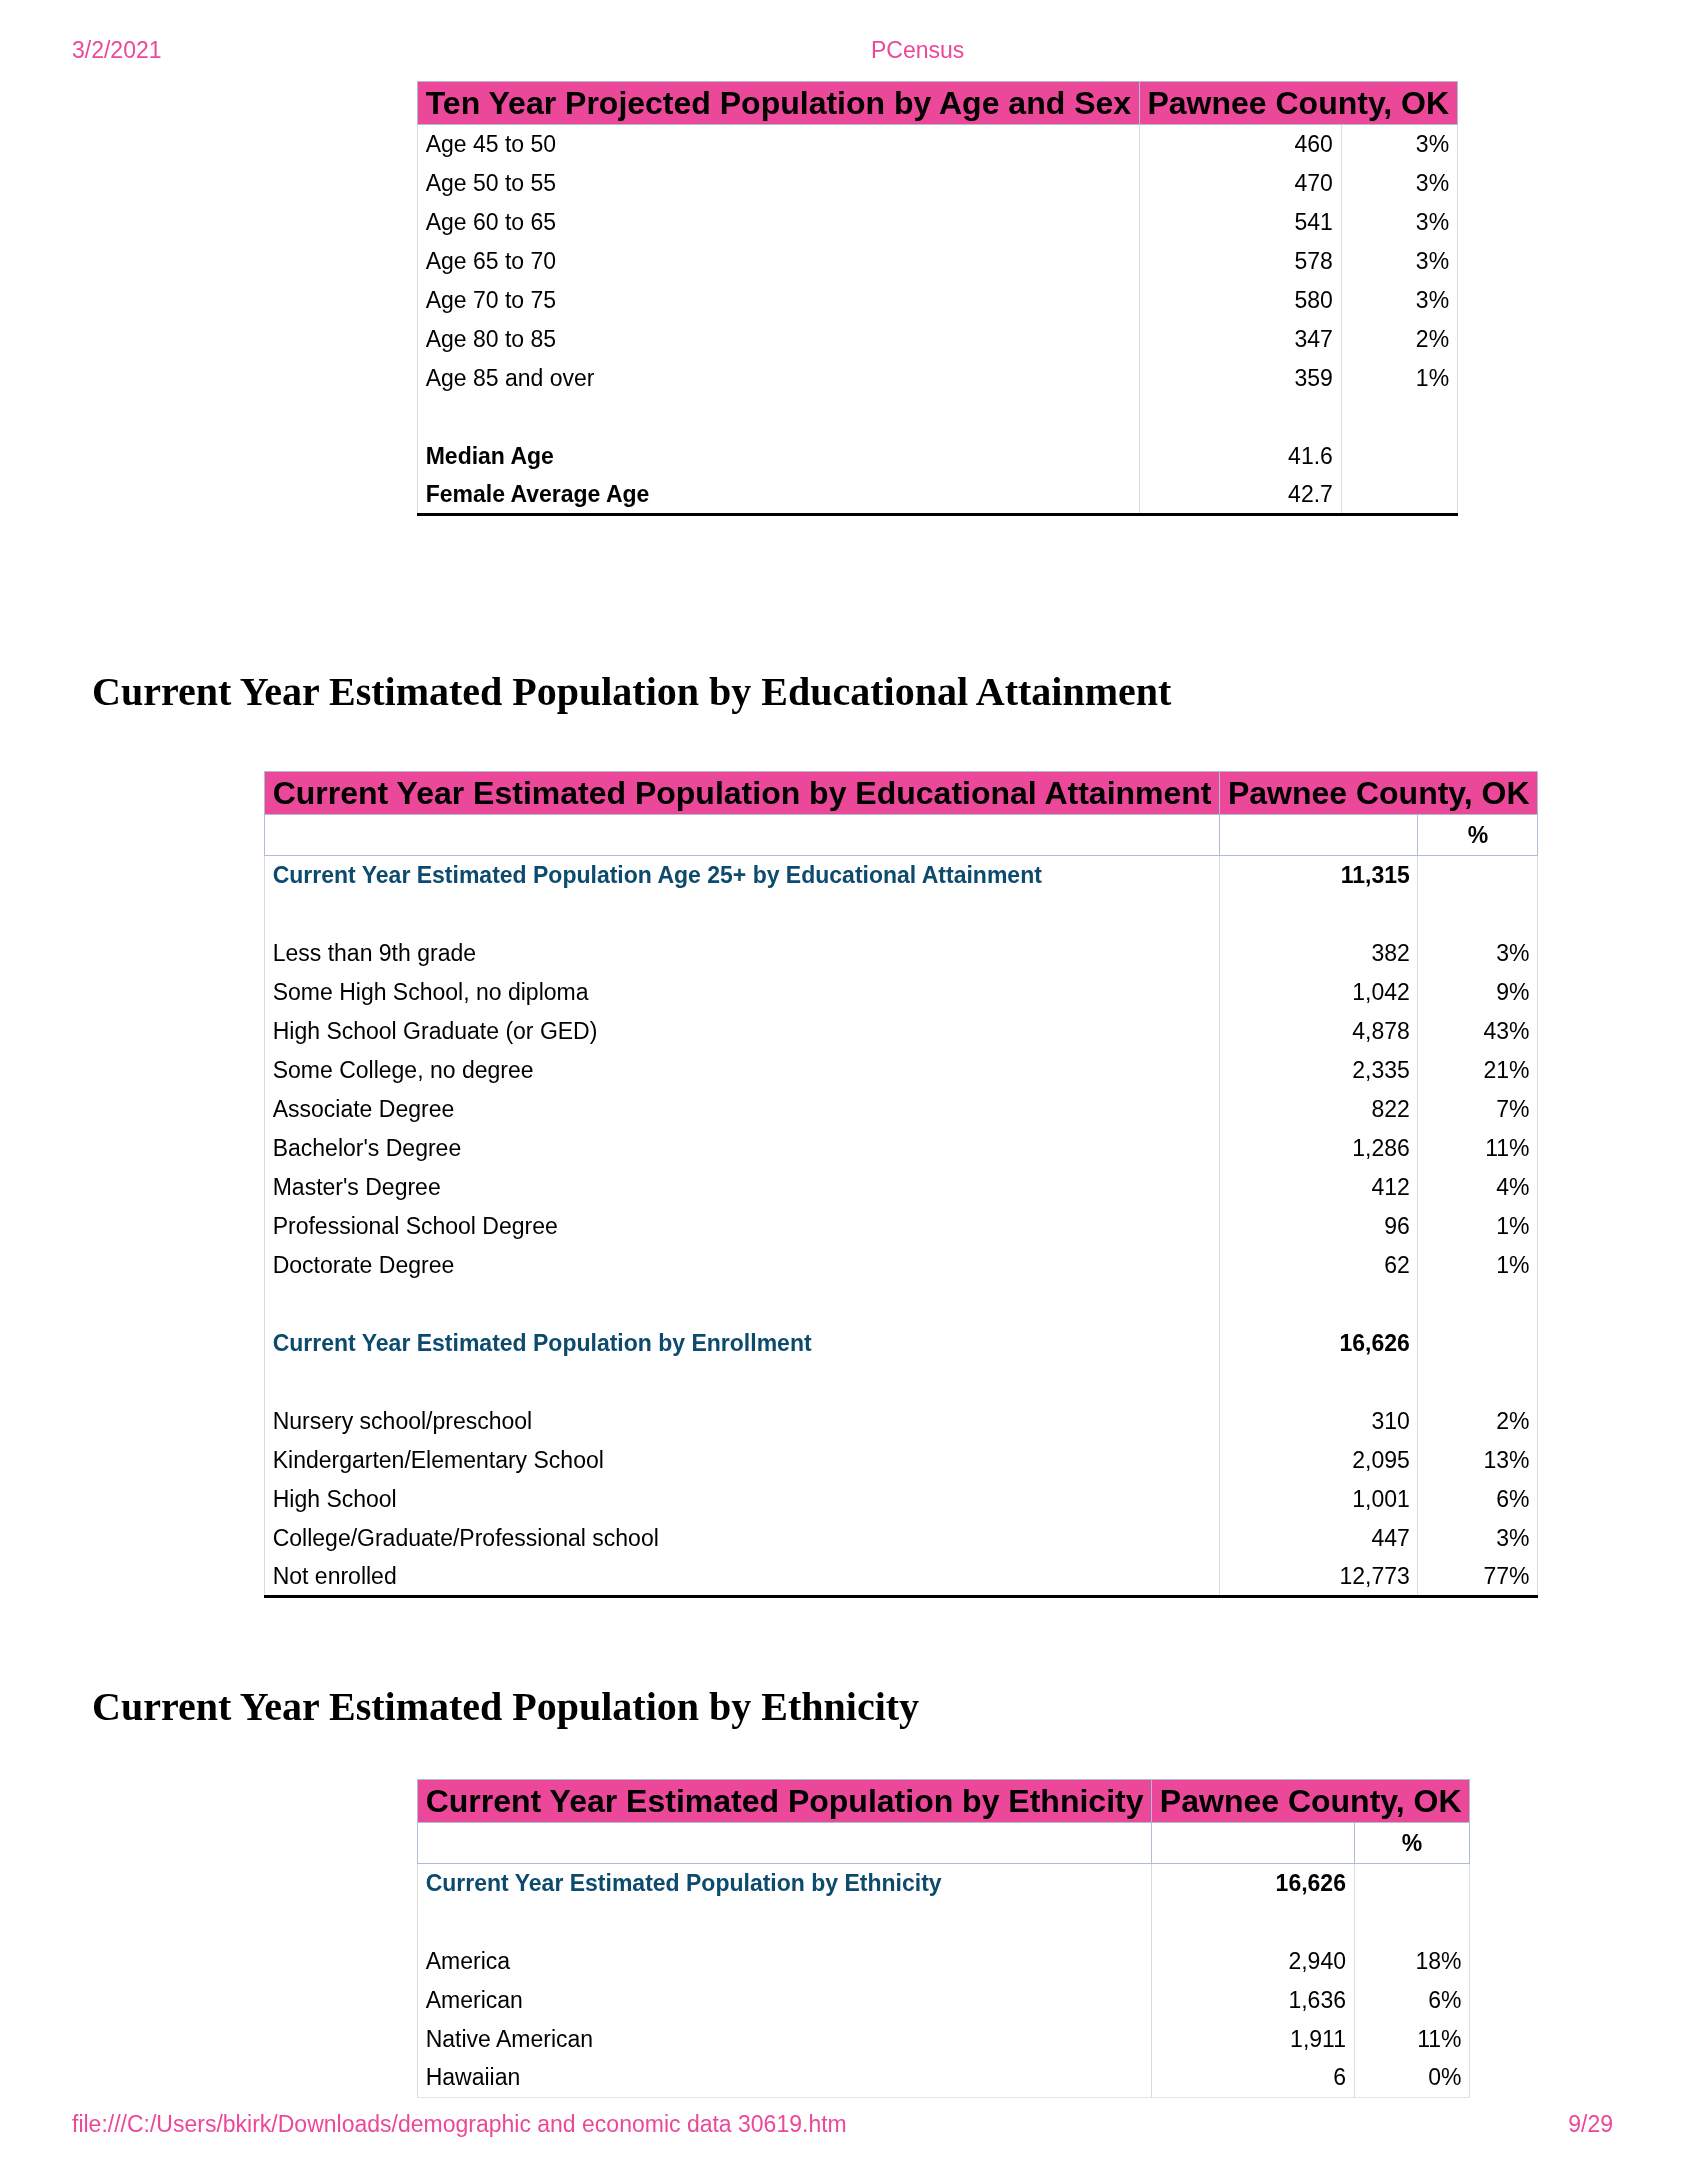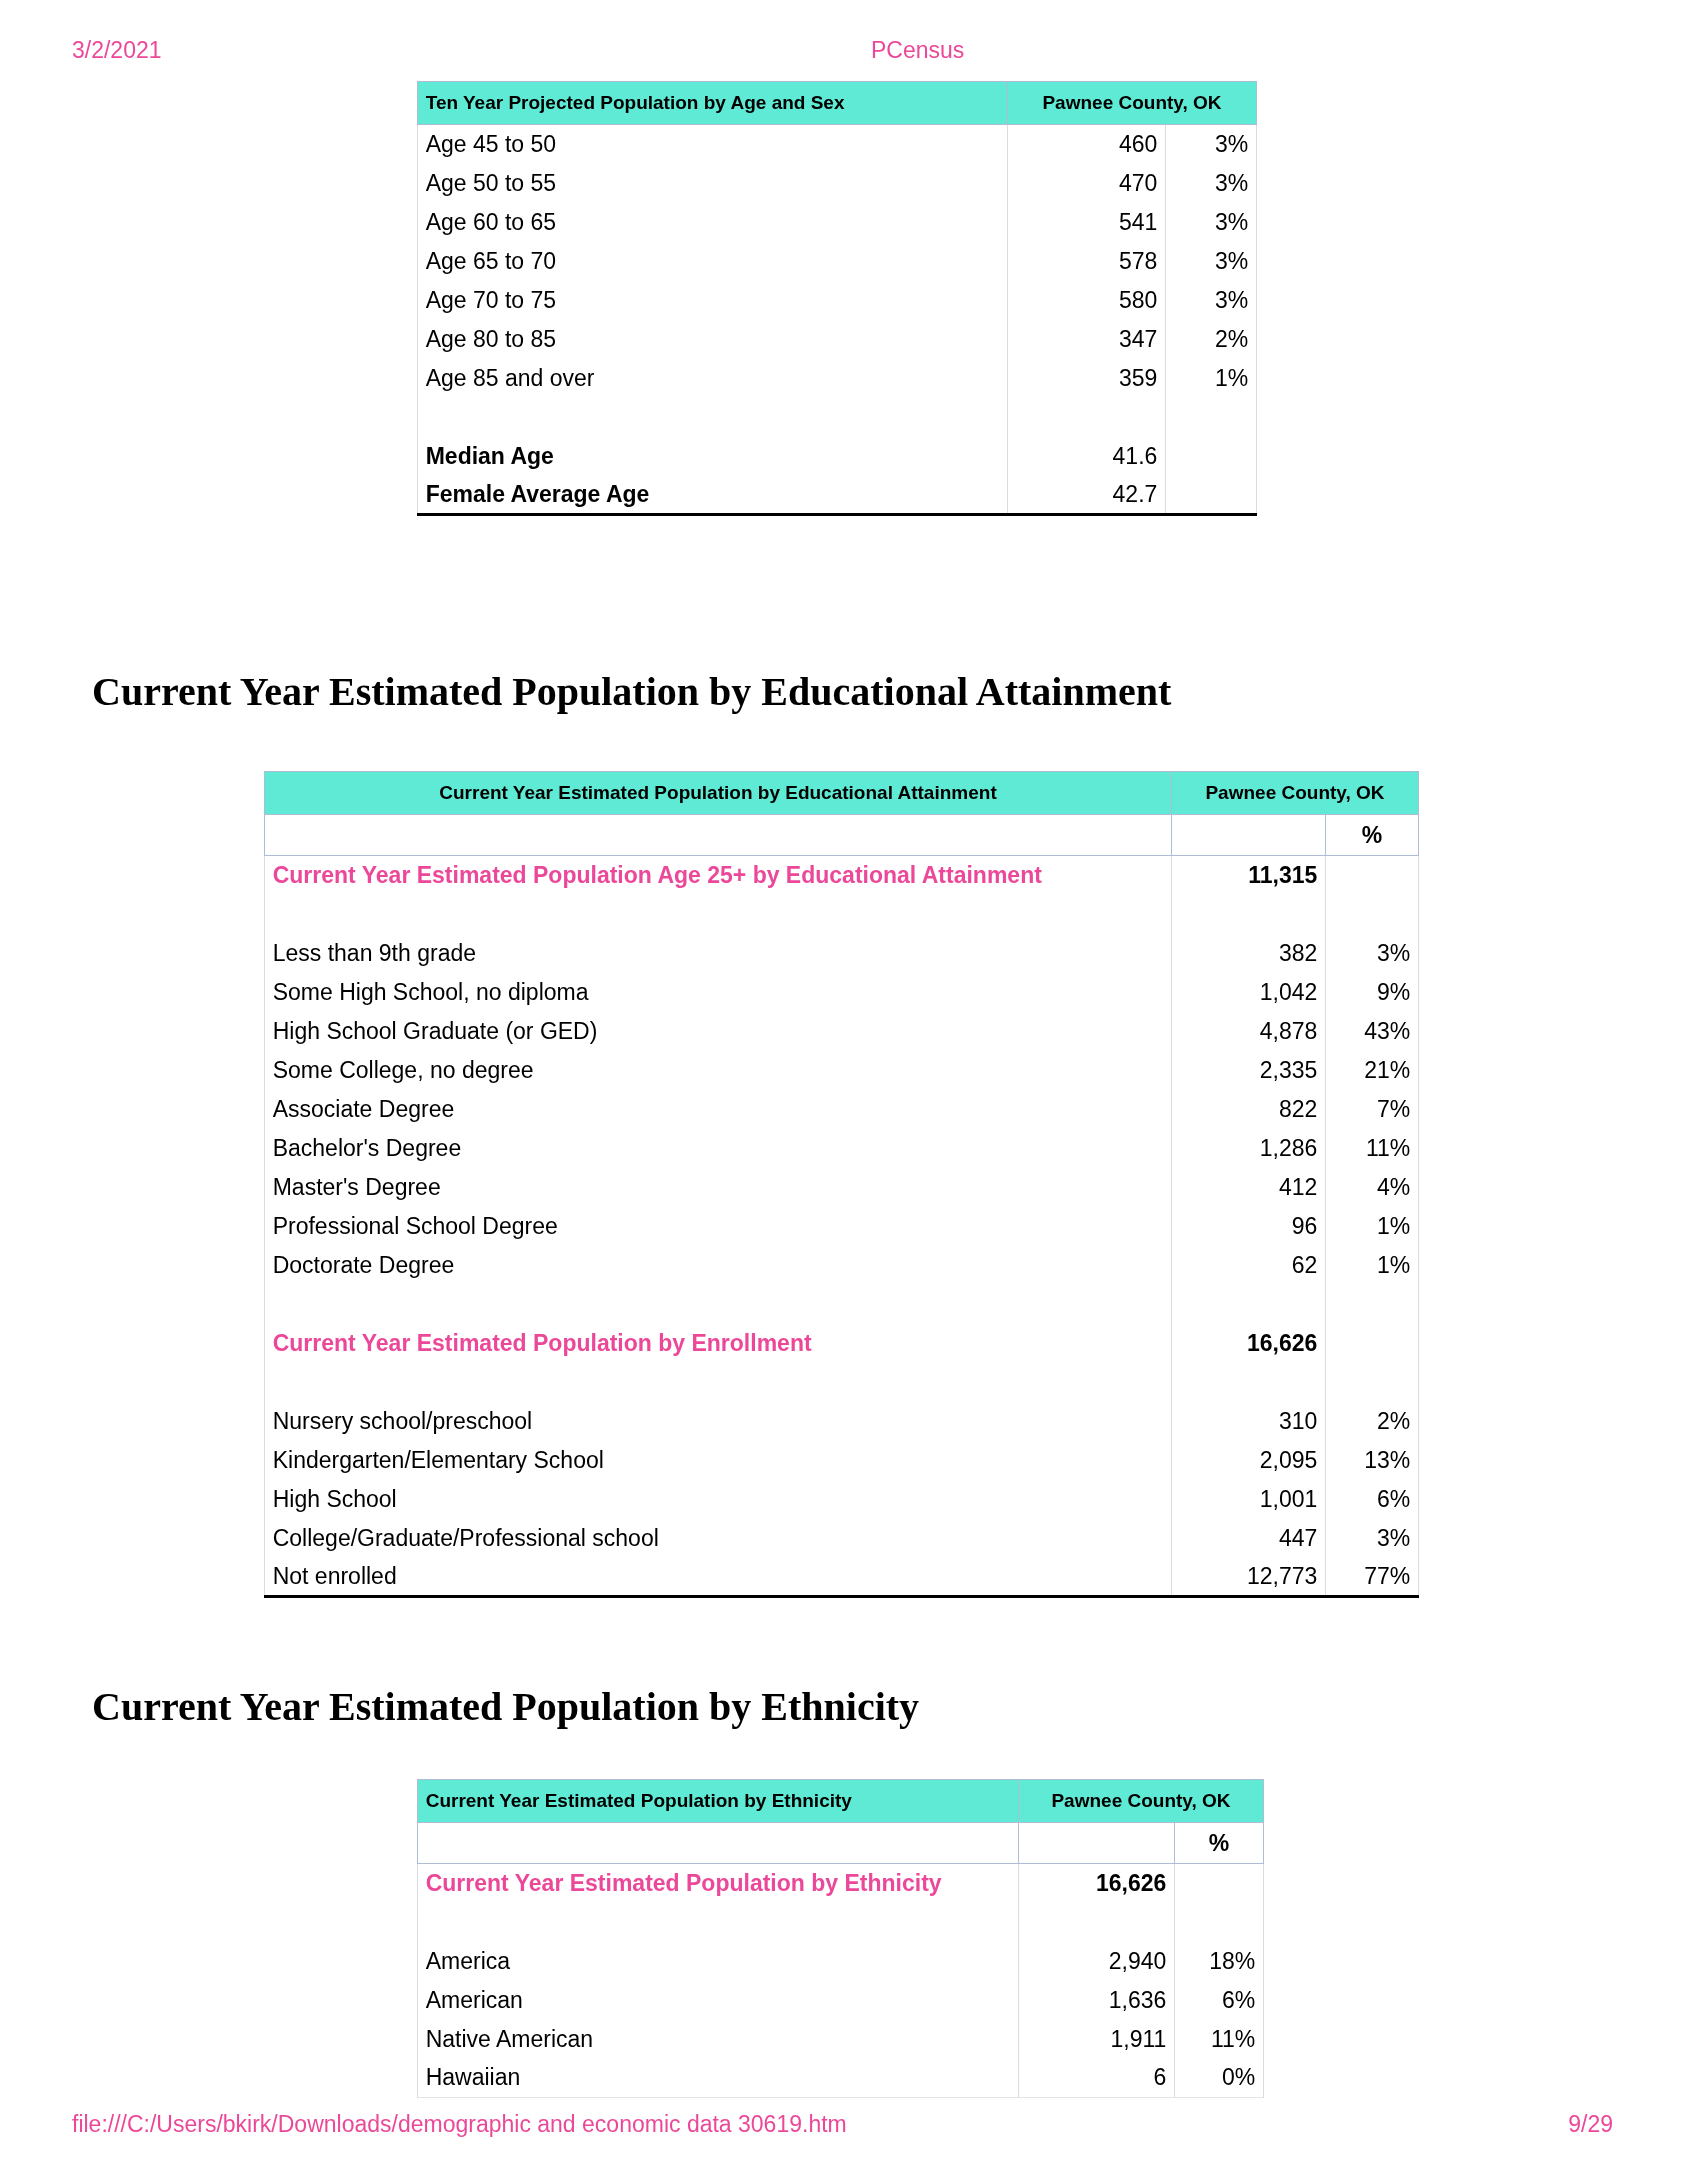--- a/index.html
+++ b/index.html
@@ -46,22 +46,22 @@
     box-sizing: border-box;
     padding: 0 7.7px;
     white-space: nowrap;
     overflow: hidden;
     vertical-align: middle;
   }
   .hdr-row th {
     height: 43px;
     border: 1.7px solid #aebcd4;
     font-weight: 700;
-    font-size: 19px;
-    background: #5eead4;
+    font-size: 32px;
+    background: #ec4899;
   }
   .pct-row th {
     height: 41px;
     border: 1.7px solid #aebcd4;
     font-weight: 700;
     font-size: 23px;
   }
   .tbl tbody tr { height: 39px; }
   .tbl tbody td {
     border-left: 1.7px solid #dcdcdc;
@@ -72,21 +72,21 @@
   .t3 { left: 417px; top: 1779px; }
   .t1, .t2 { border-bottom: 3.4px solid #000; }
   .t3 { border-bottom: 1.7px solid #e4e4e4; }
 
   .hdr-title { text-align: left; }
   .t2 .hdr-title { text-align: center; }
   .hdr-region { text-align: center; }
   .pct-hdr { text-align: center; }
   .lbl { text-align: left; }
   .val, .pct { text-align: right; }
-  .section-label { color: #ec4899; font-weight: 700; }
+  .section-label { color: #0c4a6e; font-weight: 700; }
   .total { font-weight: 700; }
   .sum-label { font-weight: 700; }
 </style>
 </head>
 <body>
 
 <div class="page">
 
   <span class="doc-meta doc-date">3/2/2021</span>
   <span class="doc-meta doc-app">PCensus</span>

